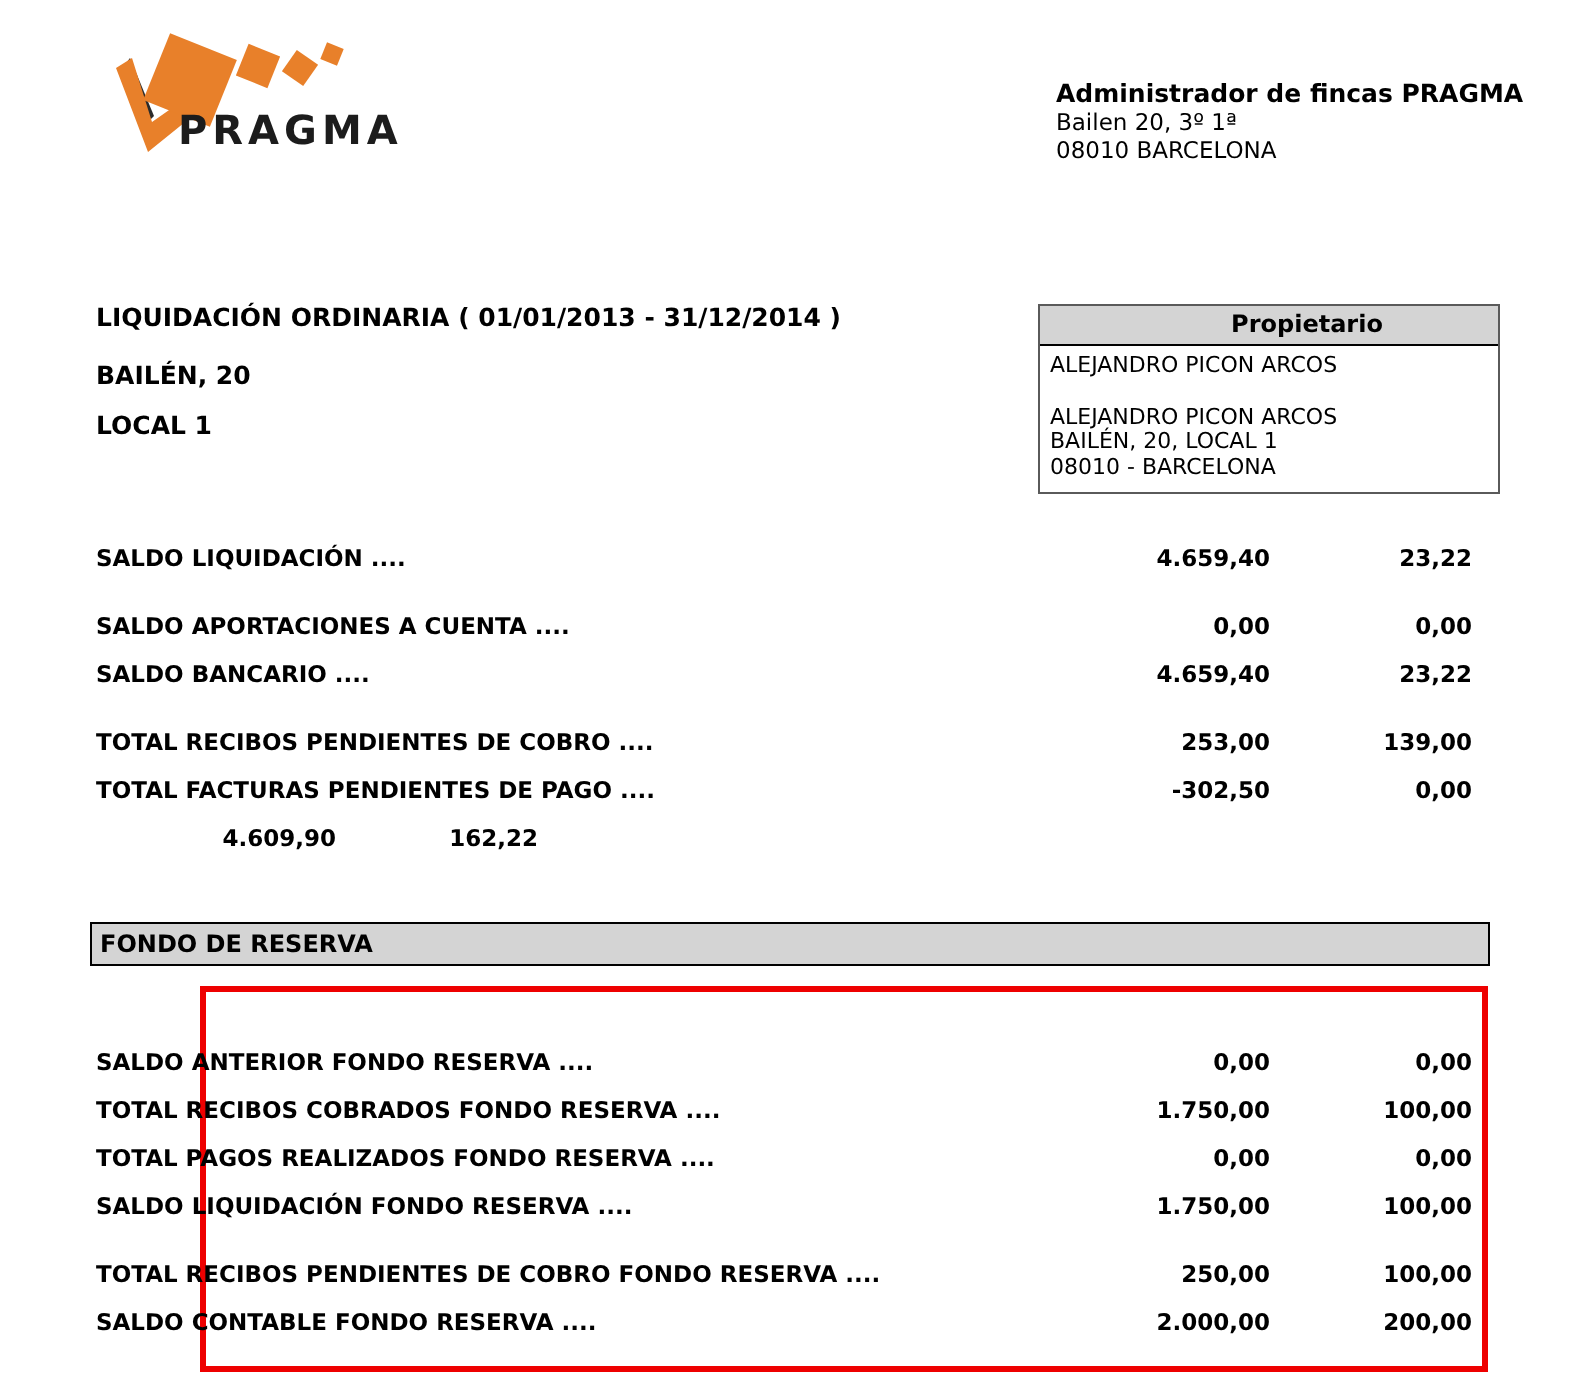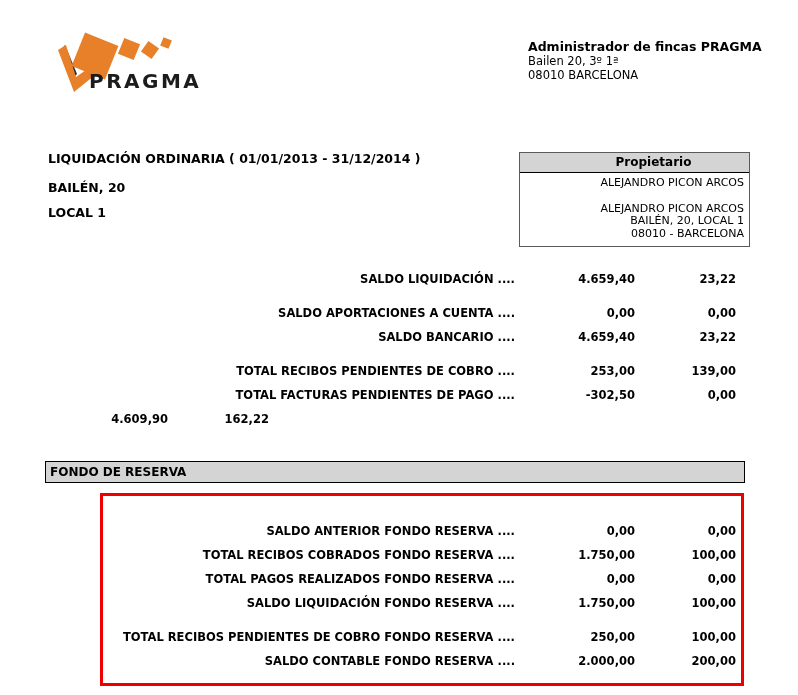--- a/index.html
+++ b/index.html
@@ -1,42 +1,42 @@
 <!DOCTYPE html>
 <html><head>
 <meta charset="utf-8">
 <style>
   html,body{margin:0;padding:0;background:#fff;}
   .page{
     position:relative;width:798px;height:695px;background:#ffffff;overflow:hidden;
     font-family:"DejaVu Sans","Liberation Sans",sans-serif;color:#000;
   }
   
-  .logo{position:absolute;left:55px;top:30px;width:150px;height:66px;text-decoration:underline;}
+  .logo{position:absolute;left:55px;top:14px;width:150px;height:66px;text-decoration:underline;}
   
   .admin-block{position:absolute;left:528px;top:39px;}
   .admin-name{font-size:12.5px;font-weight:bold;line-height:16px;}
   .admin-addr{font-size:11.5px;line-height:13.5px;}
   
   .title-block{position:absolute;left:48px;top:151px;}
   .title-line{font-size:12.5px;font-weight:bold;line-height:15px;}
   .title-line.l2{margin-top:14px;}
   .title-line.l3{margin-top:10px;}
   
   .owner-box{position:absolute;left:519px;top:152px;width:229px;border:1px solid #5a5a5a;background:#fff;}
   .owner-header{height:19px;line-height:19px;text-align:center;font-size:12px;font-weight:bold;
     background:#d4d4d4;border-bottom:1px solid #000;padding-left:38px;}
-  .owner-body{padding:4px 5px 5px 5px;font-size:11px;line-height:12.8px;text-align:right;}
+  .owner-body{padding:4px 5px 5px 5px;font-size:11px;line-height:12.8px;}
   .owner-line{min-height:12.8px;white-space:nowrap;}
   
   .amt-rows{position:absolute;left:48px;width:688px;}
   .rows-main{top:267px;}
   .rows-reserve{top:519px;}
   .amt-row{display:flex;height:24px;line-height:24px;font-size:11.5px;font-weight:bold;}
-  .amt-row .lbl{width:467px;text-align:right;white-space:nowrap;}
+  .amt-row .lbl{width:467px;text-align:left;white-space:nowrap;}
   .amt-row .c1{width:120px;text-align:right;}
   .amt-row .c2{width:101px;text-align:right;}
   .rows-main .amt-row.gap{margin-top:10px;}
   .rows-reserve .amt-row.gap{margin-top:10px;}
   
   .section-bar{position:absolute;left:45px;top:461px;width:694px;height:20px;
     background:#d4d4d4;border:1px solid #000;font-size:12px;font-weight:bold;
     line-height:20px;padding-left:4px;}
   
   .highlight-box{position:absolute;left:100px;top:493px;width:638px;height:187px;

